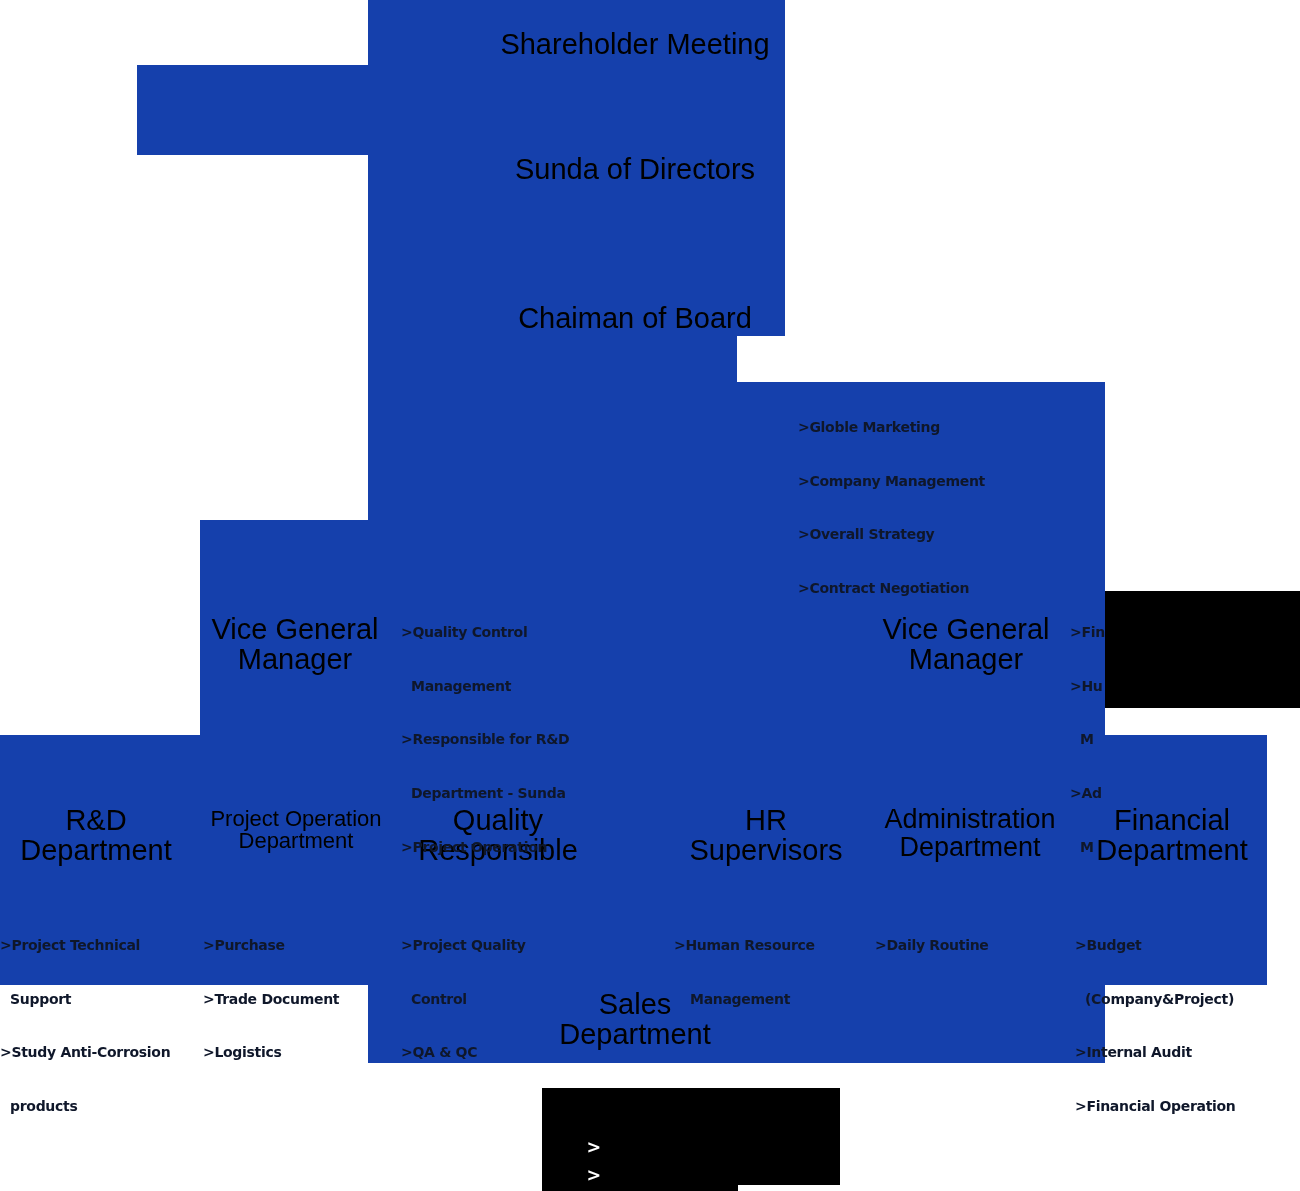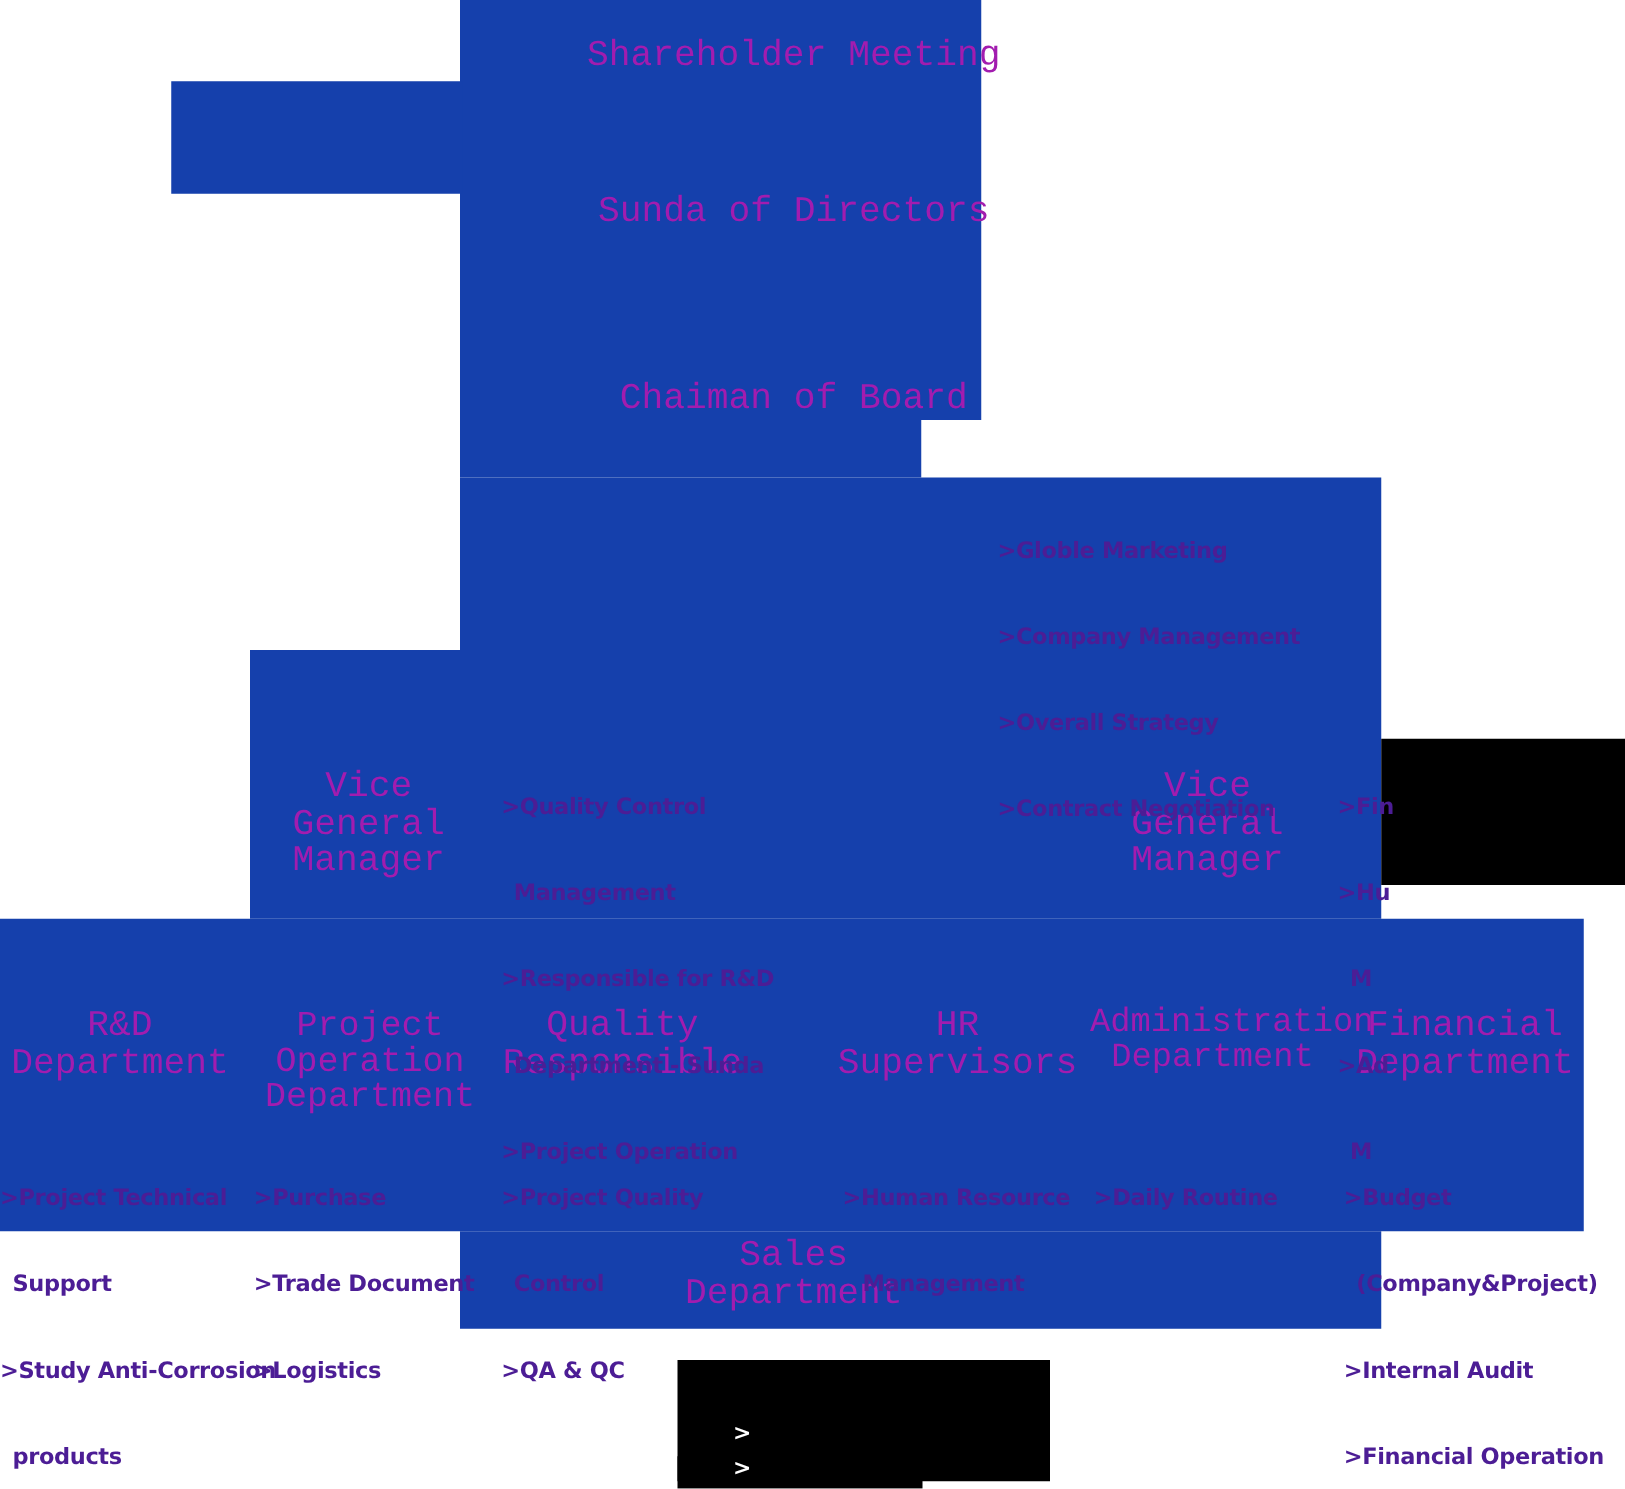--- a/index.html
+++ b/index.html
@@ -19,37 +19,37 @@
     position:absolute;
     background:#1540AC;
   }
   .redact{
     position:absolute;
     background:#000000;
   }
   
   .node-title{
     position:absolute;
-    color:#a21caf;
-    font-family:Liberation Mono, monospace;
+    color:#000000;
+    font-family:Liberation Sans, sans-serif;
     font-weight:400;
     font-size:29px;
     line-height:1.02;
     letter-spacing:0px;
     text-align:center;
     white-space:pre-line;
   }
   .node-title.left{ text-align:left; }
   
   .duties{
     position:absolute;
-    color:#4c1d95;
+    color:#0f172a;
     font-family:"DejaVu Sans", sans-serif;
     font-weight:700;
-    font-size:18px;
+    font-size:14px;
     line-height:1.28;
     letter-spacing:-0.3px;
     white-space:pre;
   }
   .duties .row{ display:block; }
   .duties .cont{ padding-left:10px; }
   .redact-mark{
     position:absolute;
     color:#ffffff;
     font-family:"DejaVu Sans", sans-serif;
@@ -93,21 +93,21 @@
 
   <div class="node-title" style="left:195px; top:615px; width:200px;">Vice General
 Manager</div>
 
   <div class="node-title" style="left:866px; top:615px; width:200px;">Vice General
 Manager</div>
 
   <div class="node-title" style="left:0px; top:806px; width:192px;">R&amp;D
 Department</div>
 
-  <div class="node-title" style="left:200px; top:808px; width:192px; font-size:28px;">Project Operation
+  <div class="node-title" style="left:200px; top:808px; width:192px; font-size:22px;">Project Operation
 Department</div>
 
   <div class="node-title" style="left:402px; top:806px; width:192px;">Quality
 Responsible</div>
 
   <div class="node-title" style="left:670px; top:806px; width:192px;">HR
 Supervisors</div>
 
   <div class="node-title" style="left:872px; top:806px; width:196px; font-size:27px;">Administration
 Department</div>

